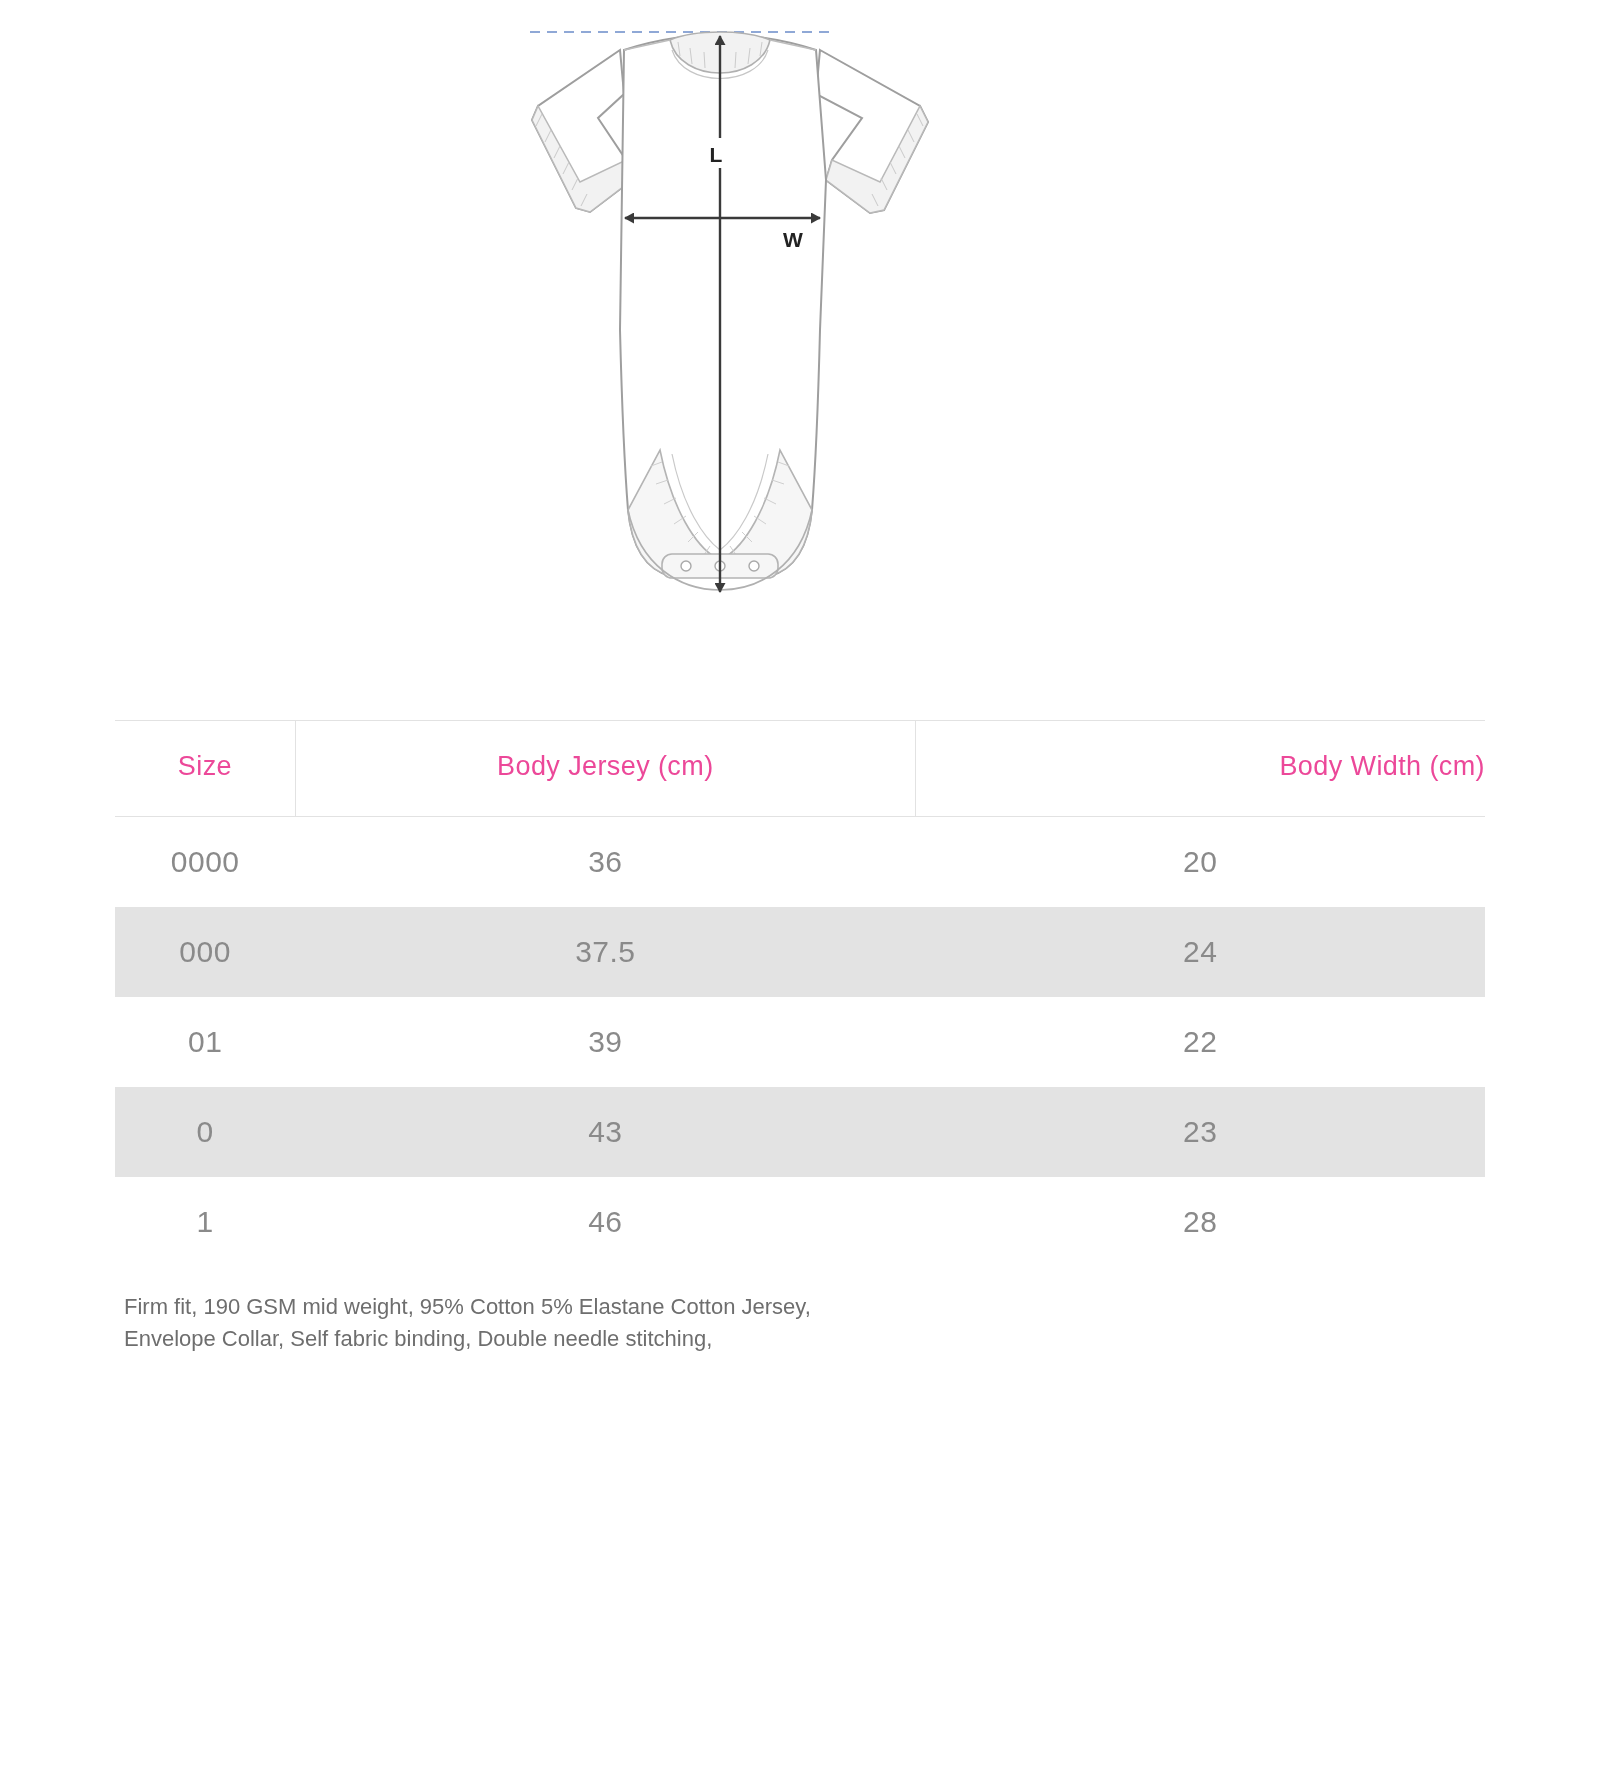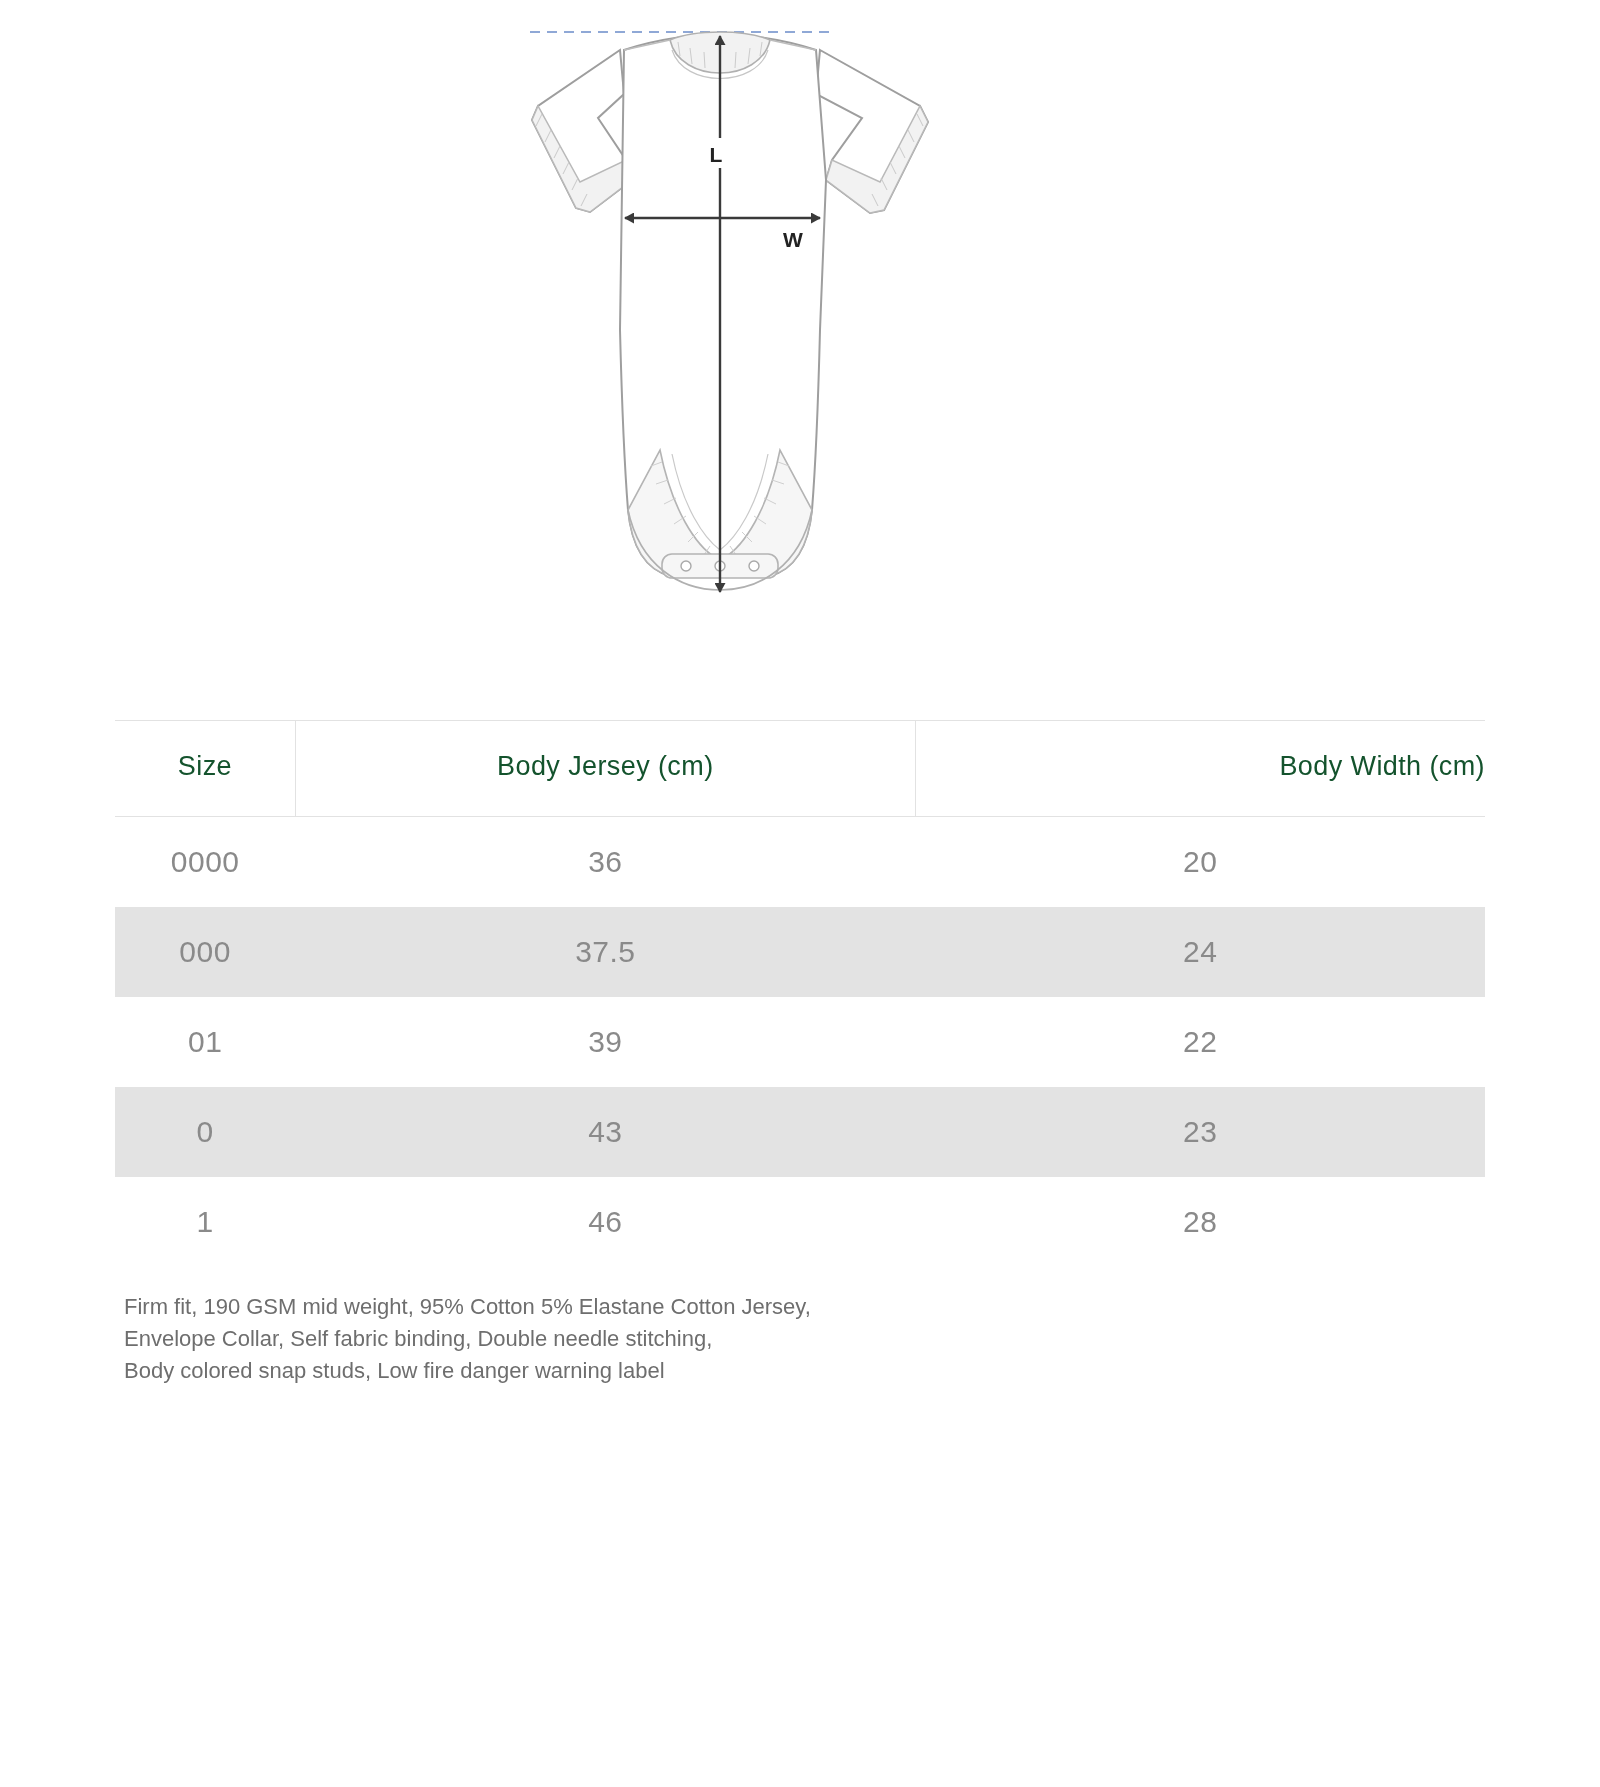--- a/index.html
+++ b/index.html
@@ -42,21 +42,21 @@
     width: 1370px;
     padding: 0 0 0 0;
   }
   table.size-table {
     width: 100%;
     border-collapse: collapse;
     font-size: 27px;
   }
   table.size-table thead th {
     font-weight: 400;
-    color: #14532d;
+    color: #ec4899;
     padding: 30px 0 34px 0;
     border-top: 1px solid #e2e2e2;
     border-bottom: 1px solid #e2e2e2;
     text-align: center;
     letter-spacing: 0.4px;
   }
   table.size-table thead th.col-size {
     width: 180px;
     border-right: 1px solid #e2e2e2;
   }
@@ -237,16 +237,15 @@
           <td>46</td>
           <td>28</td>
         </tr>
       </tbody>
     </table>
   </div>
 
   <div class="description">
     <p>Firm fit, 190 GSM mid weight, 95% Cotton  5% Elastane Cotton Jersey,</p>
     <p>Envelope Collar, Self fabric binding, Double needle stitching,</p>
-    <p>Body colored snap studs, Low fire danger warning label</p>
   </div>
 
 </div>
 
 </body></html>

